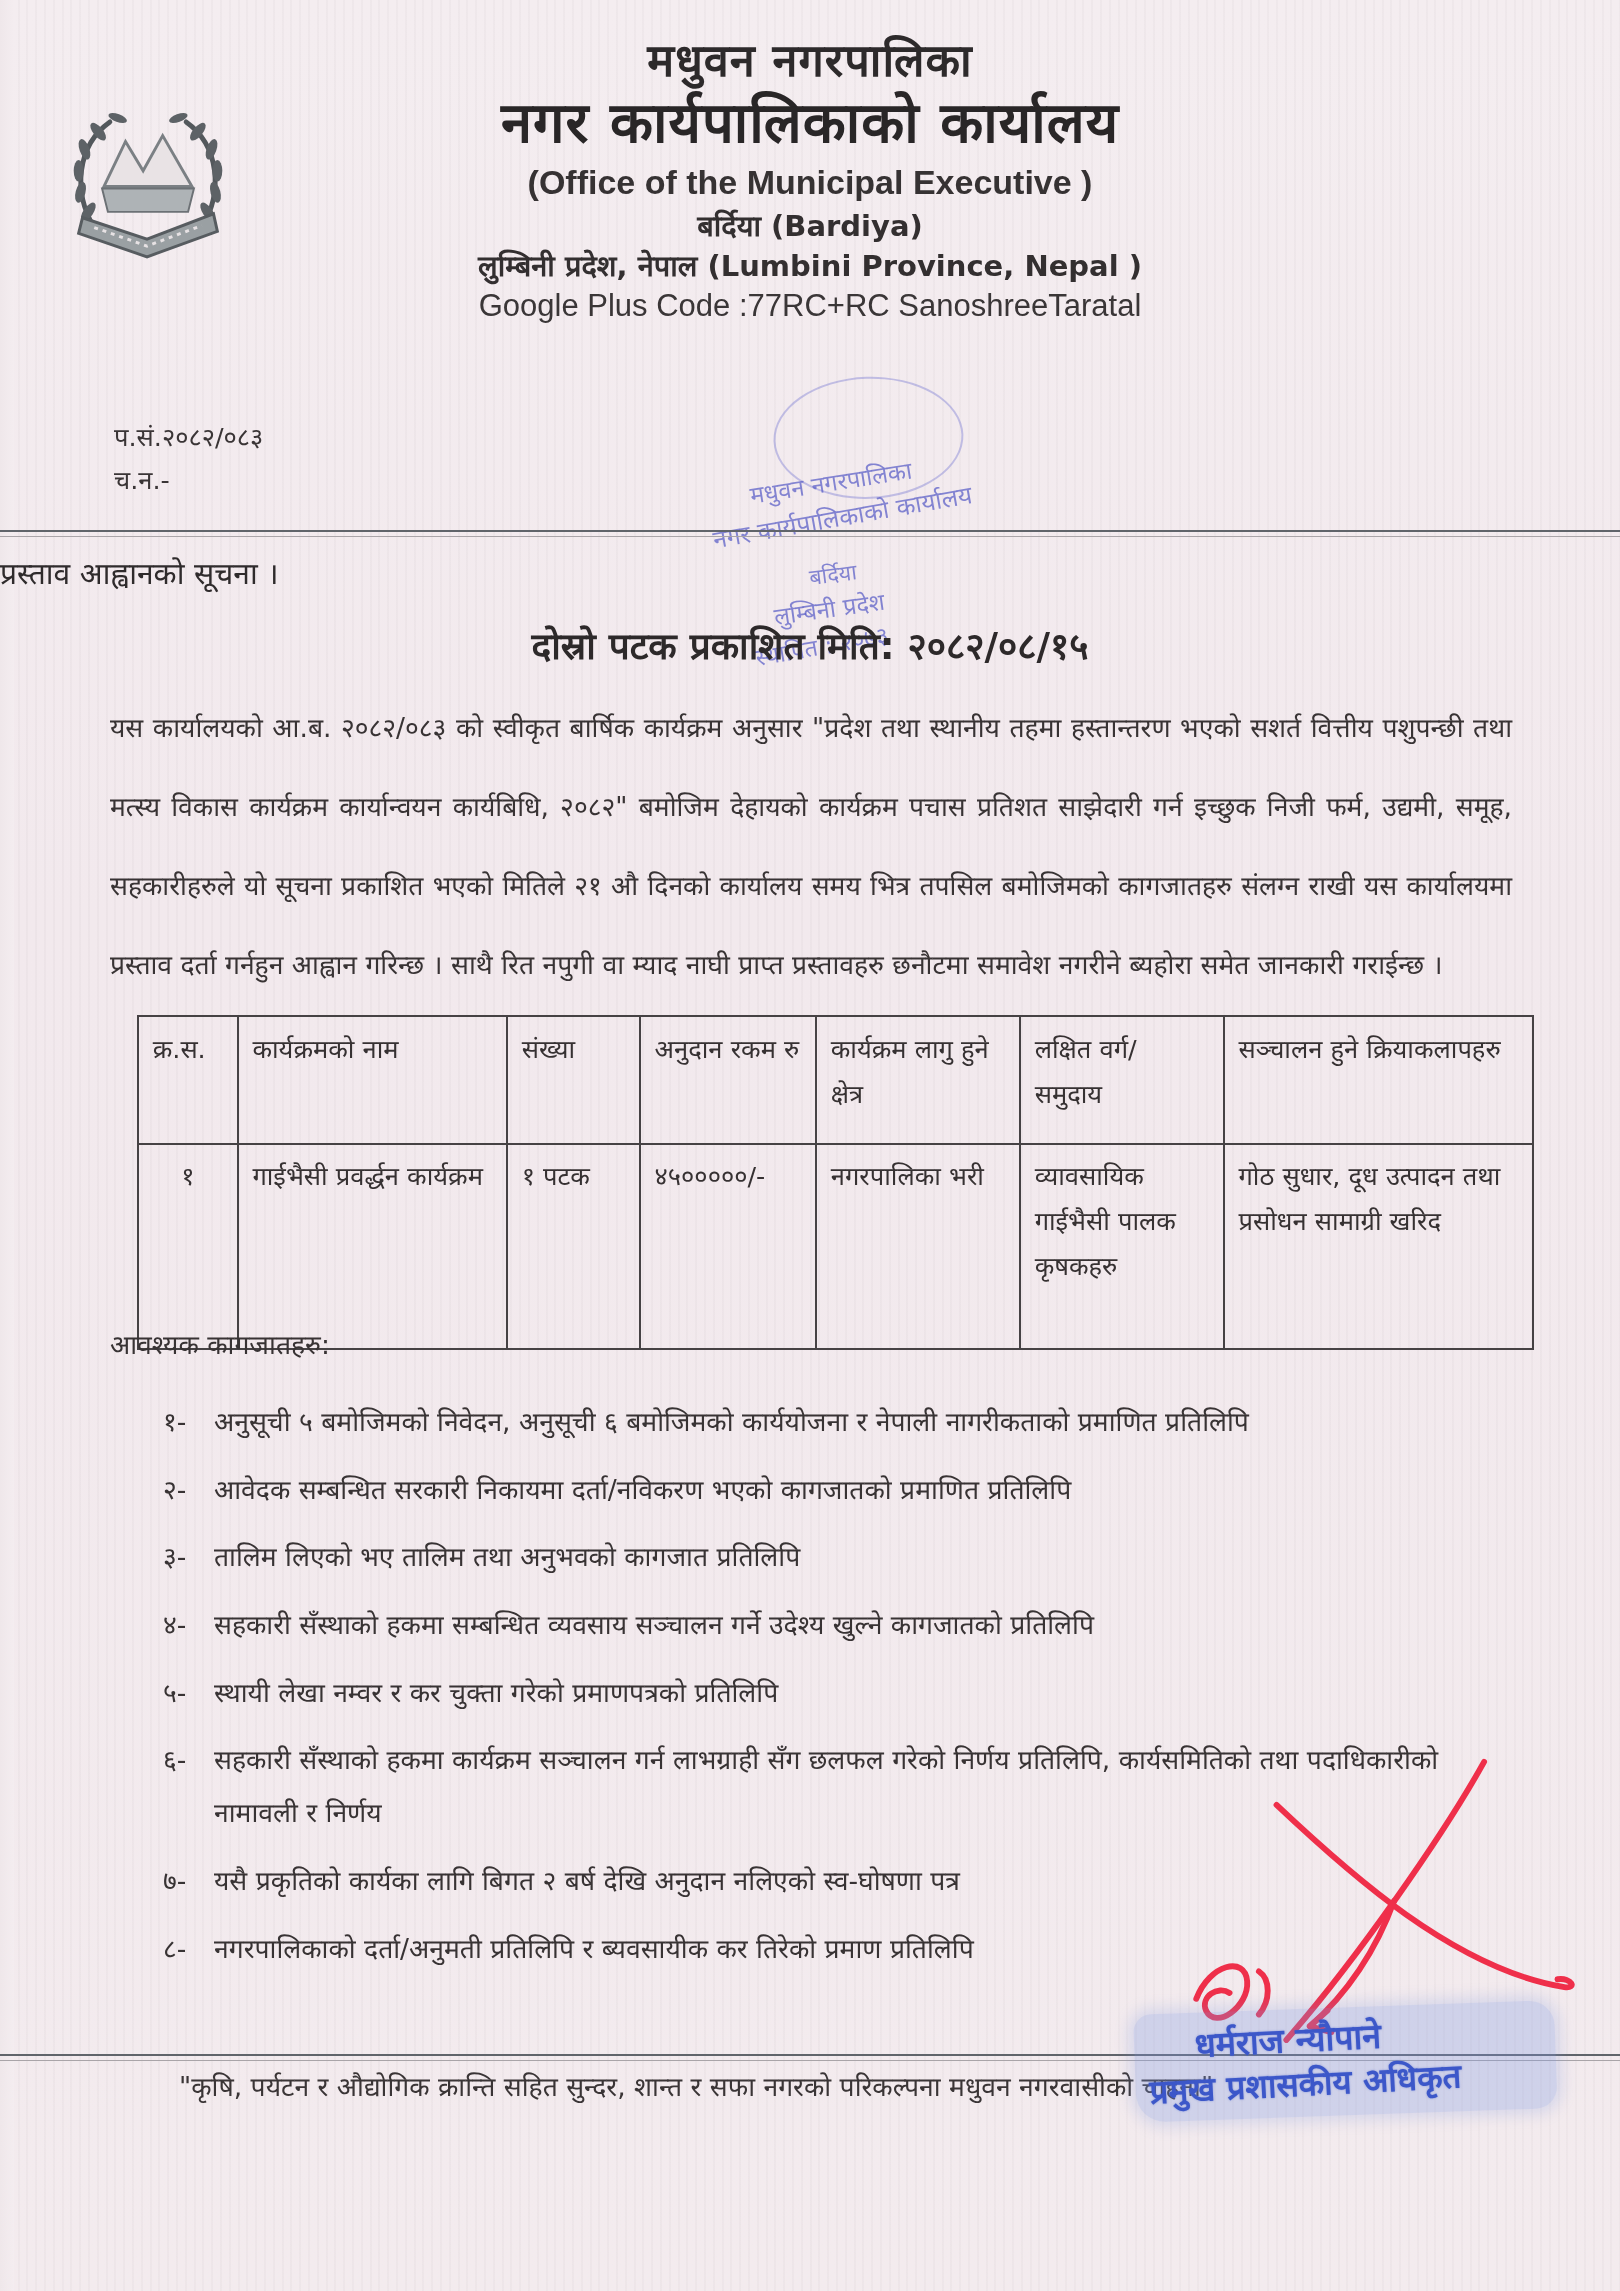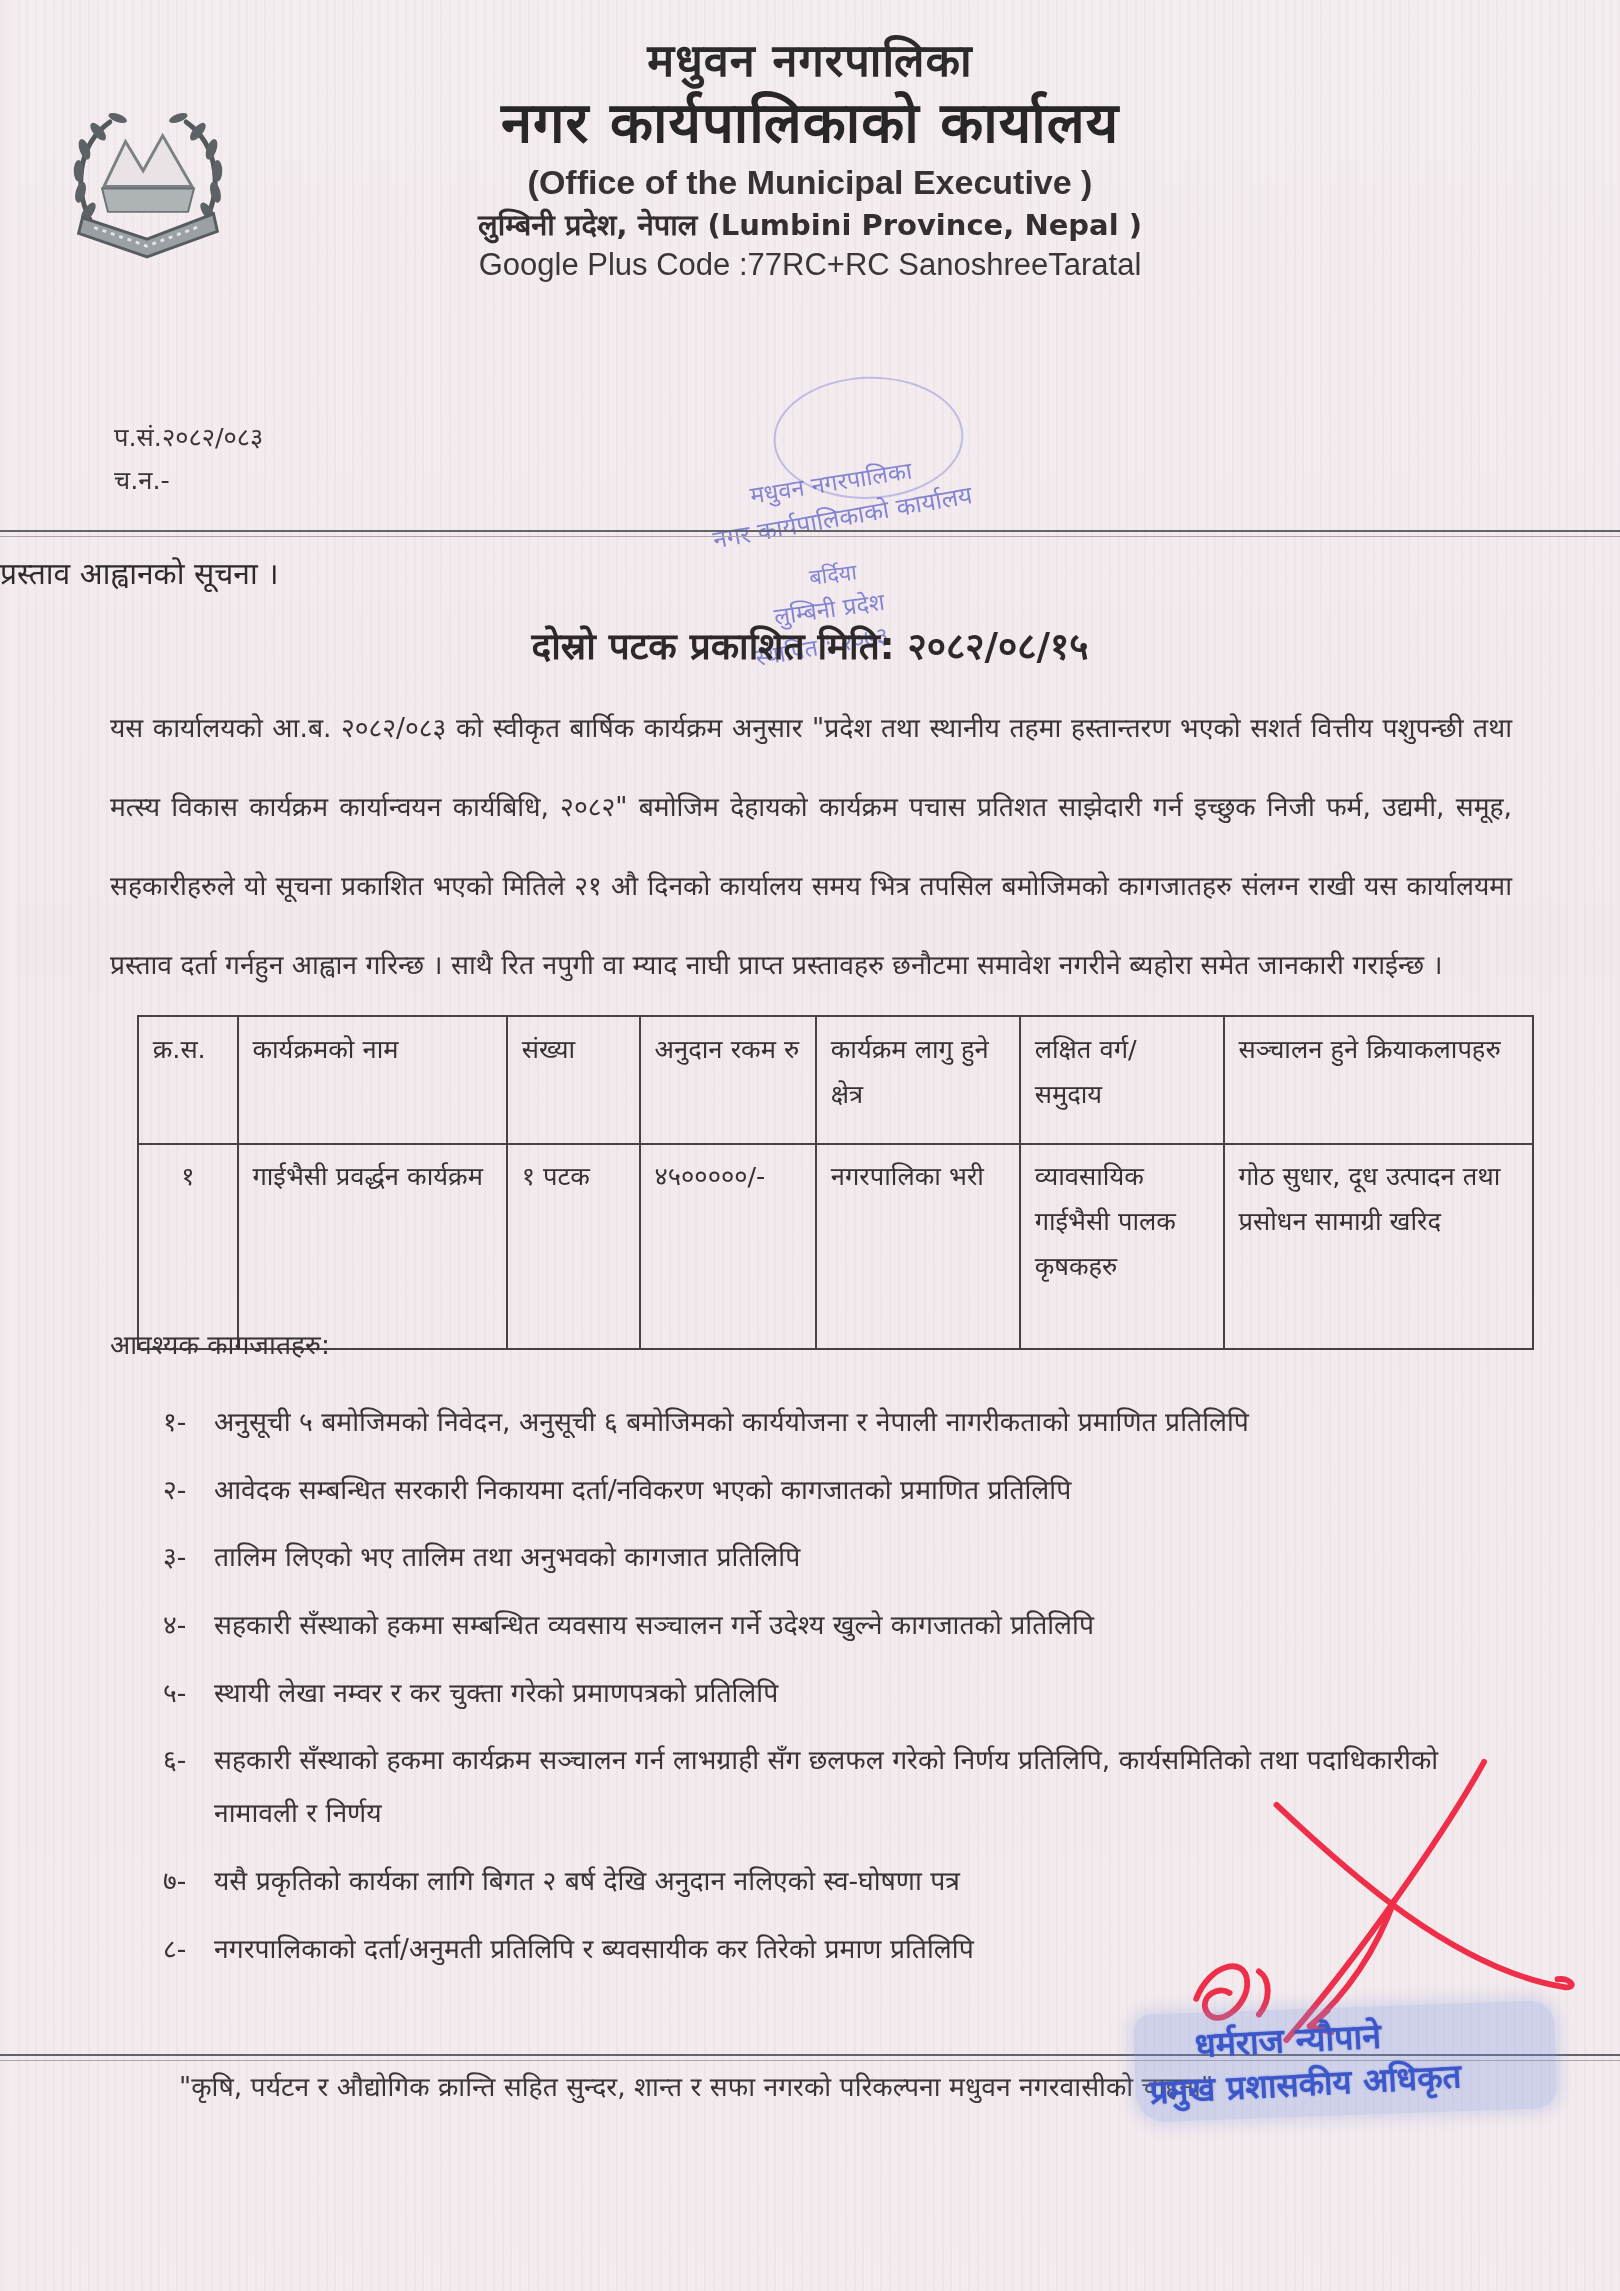--- a/index.html
+++ b/index.html
@@ -89,20 +89,21 @@
     <path d="M44 86 L66 40 L84 70 L104 34 L134 86 Z" fill="#e9e3e5" stroke="#7b8084" stroke-width="3"></path>
     <path d="M42 88 h94 l-6 24 h-82 Z" fill="#aeb3b6" stroke="#6c7175" stroke-width="2"></path>
     <path d="M22 118 L88 140 L156 114 L160 132 L88 158 L18 134 Z" fill="#9aa0a3" stroke="#575c60" stroke-width="3"></path>
     <path d="M34 128 L88 147 L144 126" fill="none" stroke="#e7e2e4" stroke-width="3" stroke-dasharray="4 5"></path>
   </svg>
 
   <div class="header">
     <div class="h-np-1">मधुवन नगरपालिका</div>
     <div class="h-np-2">नगर कार्यपालिकाको कार्यालय</div>
     <div class="h-en-2">(Office of the Municipal Executive )</div>
+    <div class="h-np-3">बर्दिया (Bardiya)</div>
     <div class="h-np-4">लुम्बिनी प्रदेश, नेपाल (Lumbini Province, Nepal )</div>
     <div class="h-plus">Google Plus Code :77RC+RC SanoshreeTaratal</div>
   </div>
 
   <div class="refs">
     <div>प.सं.२०८२/०८३</div>
     <div>च.न.-</div>
   </div>
 
   <div class="round-stamp">

